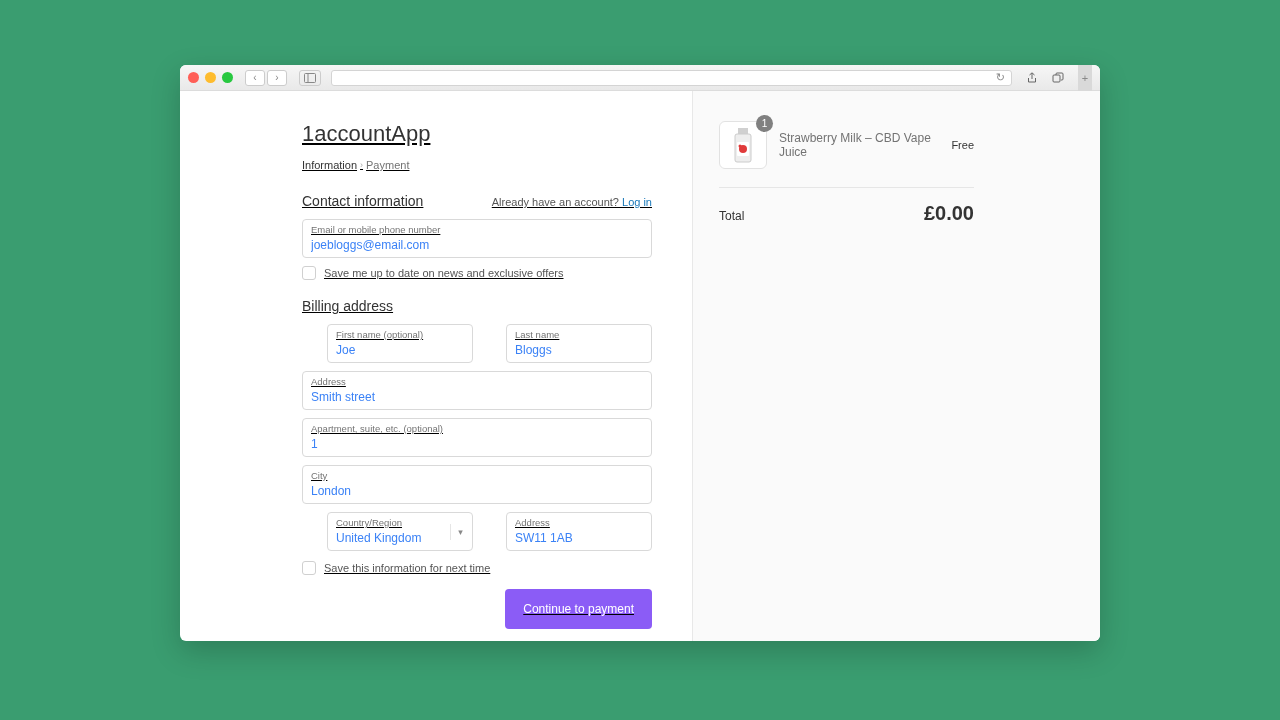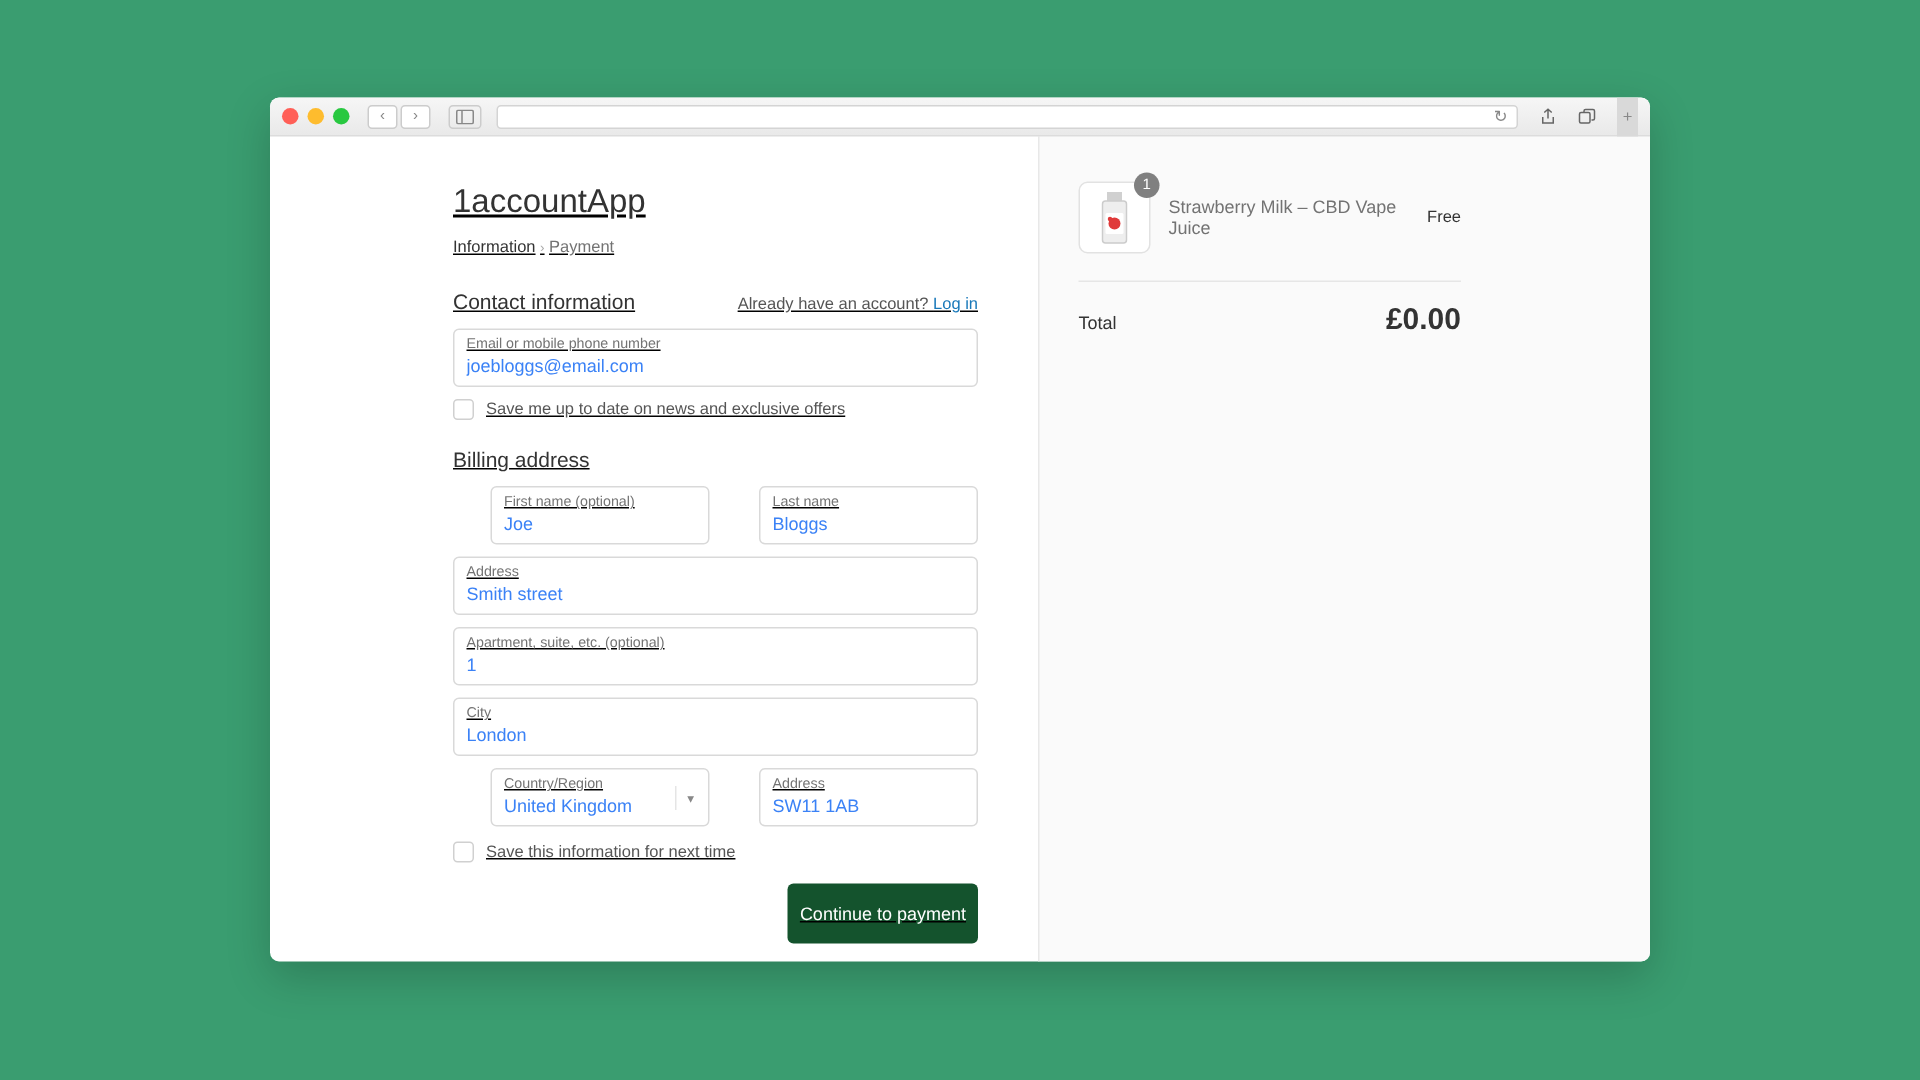--- a/index.html
+++ b/index.html
@@ -45,21 +45,21 @@
 .field { border:1px solid #d9d9d9; border-radius:4px; padding:4px 8px 4px 8px; margin-bottom:8px; background:#fff;}
 .field .lbl{ font-size:9.5px; color:#737373; display:block;}
 .field input{ border:none; outline:none; font-size:12px; color:#3b82f6; width:100%; background:transparent; padding:1px 0;}
 .row { display:flex; gap:8px;}
 .row .field{ flex:1;margin-left:25px;}
 .chkline { display:flex; align-items:center; gap:8px; font-size:11px; color:#555; margin-bottom:18px; margin-top:2px;}
 .chkbox { width:14px; height:14px; border:1px solid #d0d0d0; border-radius:3px; background:#fff;}
 .selectfield { position:relative;}
 .selectfield .caret{ position:absolute; right:6px; top:50%; transform:translateY(-50%); width:16px;height:16px; border-left:1px solid #e5e5e5; display:flex;align-items:center;justify-content:center; color:#888; font-size:9px; padding-left:4px;}
 .cta { display:flex; justify-content:flex-end; margin-top:14px;}
-.btn-primary { background:#14532d; color:#fff; border:none; border-radius:4px; padding:13px 8px; font-size:12px; font-weight:500; cursor:pointer;}
+.btn-primary { background:#8b5cf6; color:#fff; border:none; border-radius:4px; padding:13px 18px; font-size:12px; font-weight:500; cursor:pointer;}
 
 .cart-row { display:flex; align-items:center; gap:12px; padding-bottom:18px; border-bottom:1px solid #e6e6e6;}
 .thumb { position:relative; width:48px; height:48px; border:1px solid #e2e2e2; border-radius:6px; background:#fff; display:flex;align-items:center;justify-content:center;}
 .thumb svg{width:30px;height:38px;}
 .badge { position:absolute; top:-7px; right:-7px; width:17px;height:17px; border-radius:50%; background:#808080; color:#fff; font-size:10px; display:flex;align-items:center;justify-content:center;}
 .prod-name { flex:1; font-size:12px; color:#737373;}
 .prod-price { font-size:11px; color:#333;}
 .total-row { display:flex; justify-content:space-between; align-items:baseline; padding-top:14px;}
 .total-lbl{ font-size:12px; color:#333;}
 .total-val{ font-size:20px; color:#333; font-weight:700;}

